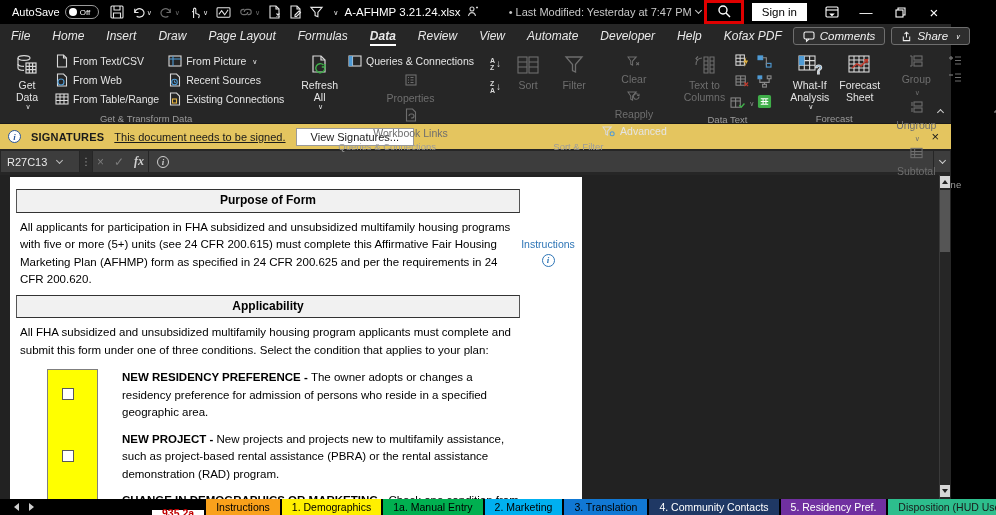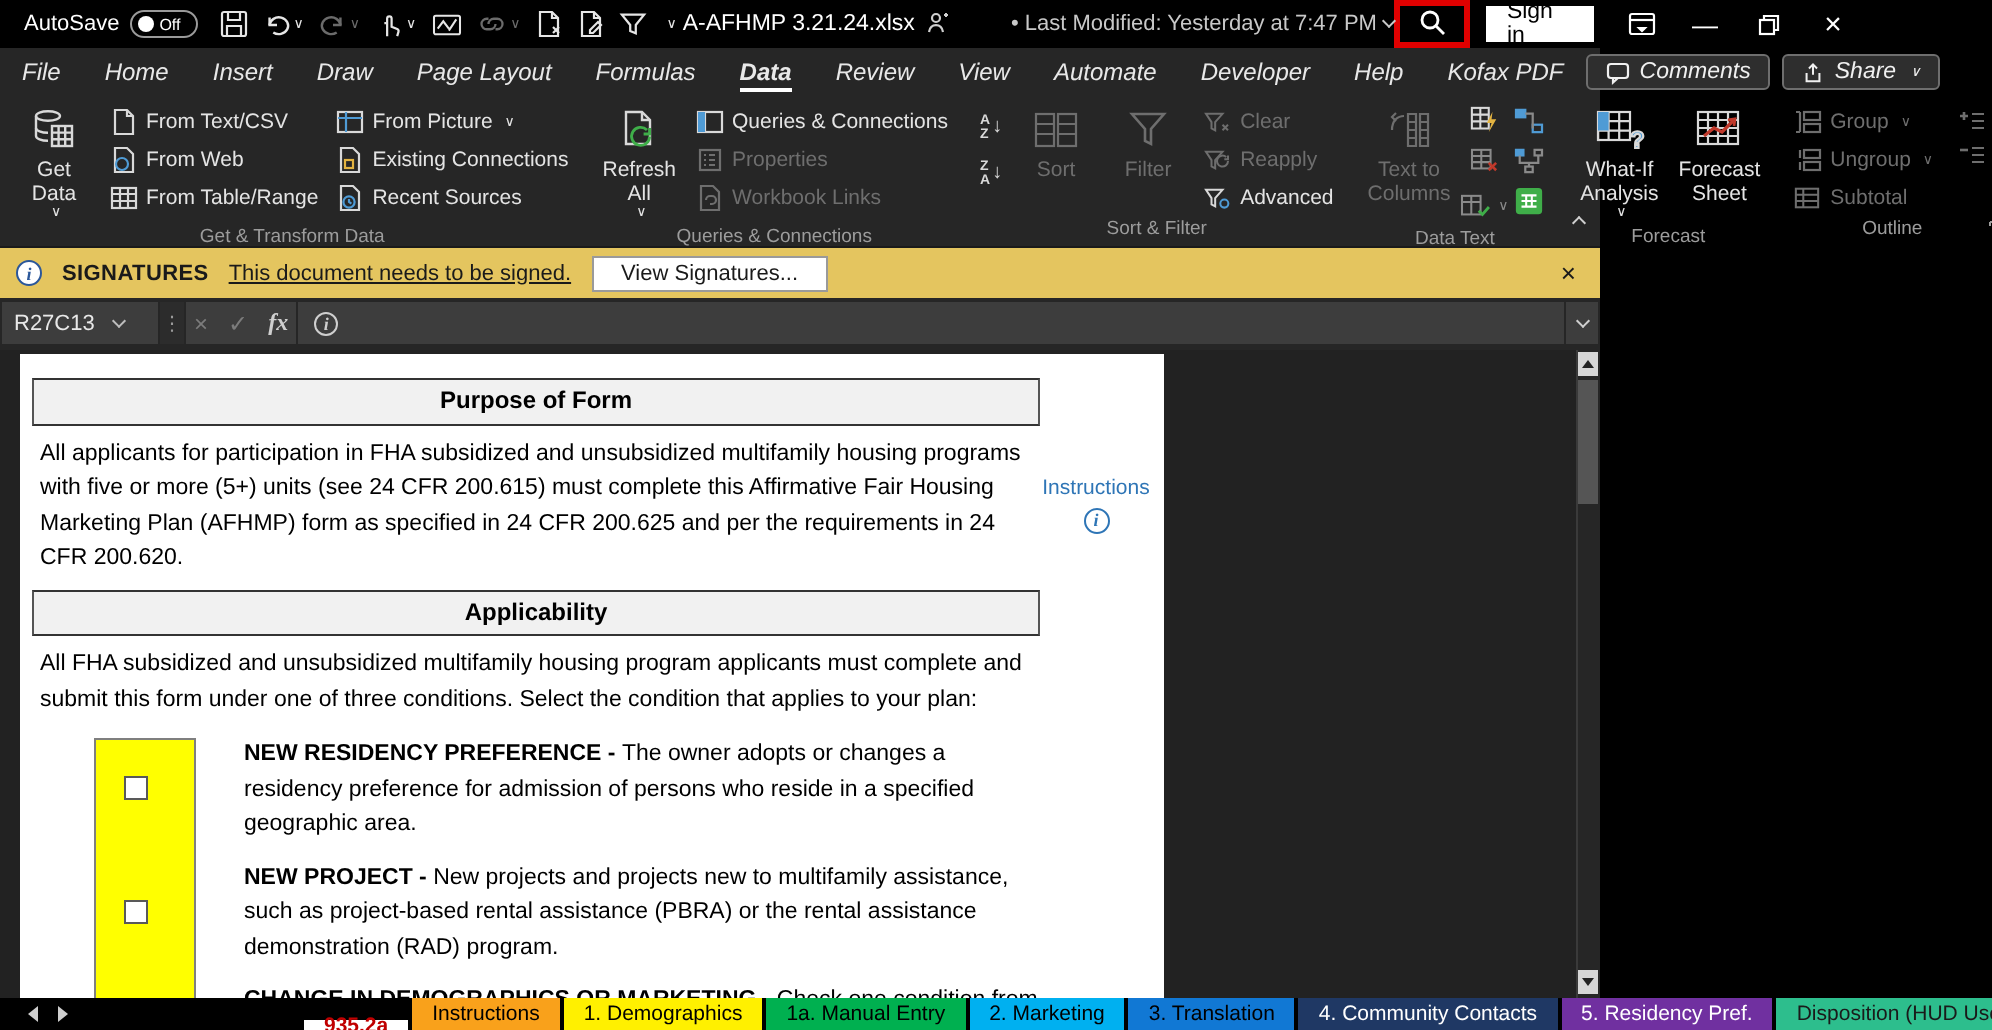--- a/index.html
+++ b/index.html
@@ -1,18 +1,18 @@
 <!DOCTYPE html>
 <html><head>
 <meta charset="utf-8">
 <style>
   * { margin:0; padding:0; box-sizing:border-box; }
   html,body { width:996px; height:515px; overflow:hidden; background:#000;
     font-family:"Liberation Sans", sans-serif; -webkit-font-smoothing:antialiased; }
-  .app { width:800px; height:515px; display:flex; flex-direction:column; background:#262626; }
+  .app { width:951px; height:515px; display:flex; flex-direction:column; background:#262626; }
 
   
   .titlebar { height:24px; background:#000; display:flex; align-items:center; color:#fff; font-size:11px; flex:0 0 auto; }
   .autosave { display:flex; align-items:center; gap:5px; padding:0 8px 0 12px; }
   .toggle-pill { width:34px; height:14px; border:1px solid #9a9a9a; border-radius:8px; display:flex; align-items:center; gap:3px; padding:0 3px; }
   .toggle-knob { width:8px; height:8px; background:#fff; border-radius:50%; }
   .toggle-off { font-size:8px; color:#fff; }
   .qat { display:flex; align-items:center; gap:2px; }
   .qat-btn { display:flex; align-items:center; padding:2px 3px; border-radius:2px; color:#e6e6e6; }
   .qat-btn.disabled { color:#6b6b6b; }
@@ -40,21 +40,21 @@
   .ribbon { height:76px; background:#262626; display:flex; border-bottom:1px solid #1a1a1a; flex:0 0 auto; position:relative; }
   .rgroup { display:flex; flex-direction:column; padding-top:2px; }
   .rgroup-content { flex:1; display:flex; align-items:flex-start; padding:1px 5px 0; gap:2px; }
   .rgroup-label { text-align:center; font-size:9.5px; color:#9c9c9c; padding:1px 4px 3px; white-space:nowrap; }
   .rdivider { width:1px; background:#3d3d3d; margin:4px 0 4px; }
   .bigbtn { display:flex; flex-direction:column; align-items:center; justify-content:flex-start; padding:2px 4px; font-size:10.5px; color:#e4e4e4; text-align:center; line-height:1.15; gap:2px; min-width:44px; }
   .bigbtn .lbl { display:flex; flex-direction:column; align-items:center; }
   .bigbtn.disabled { color:#6e6e6e; }
   .smallcol { display:flex; flex-direction:column; justify-content:flex-start; gap:1px; padding-top:1px; }
   .smallbtn { display:flex; align-items:center; gap:4px; font-size:10.5px; color:#e4e4e4; padding:1.5px 3px; white-space:nowrap; }
-  .smallbtn.disabled { color:#6e6e6e; }
+  .smallbtn.disabled { color:#6e6e6e;flex-direction:column; }
   .icon16 { width:15px; height:15px; display:flex; align-items:center; justify-content:center; flex:0 0 auto; }
   .icon24 { width:26px; height:24px; display:flex; align-items:center; justify-content:center; }
   .sorticon { font-size:7px; line-height:1; font-weight:bold; display:flex; align-items:center; gap:1px; color:#d9d9d9; }
   .sorticon .letters { display:flex; flex-direction:column; }
   .sorticon .arrow { font-size:10px; }
   .minigrid { display:grid; grid-template-columns:22px 22px; grid-auto-rows:20px; align-items:center; justify-items:center; padding-top:2px; }
   .ribbon-collapse { position:absolute; right:8px; bottom:4px; color:#cfcfcf; }
   .dlg-launcher { position:absolute; right:2px; bottom:3px; color:#9c9c9c; font-size:9px; }
 
   
@@ -322,34 +322,34 @@
                   <path d="M1 4h12M5 1v10" stroke="#4f9bd5"></path>
                 </svg>
               </span>
             <span>From Picture</span>
             <span class="mini-chev">∨</span>
           </span>
           <span class="smallbtn">
             <span class="icon16">
                 <svg width="12" height="14" viewBox="0 0 12 14" fill="none" stroke="#d9d9d9" stroke-width="1.1">
                   <path d="M1.5 1h6l3 3v9h-9z"></path>
-                  <rect x="3.5" y="7" width="4" height="4" stroke="#e3b341"></rect>
-                </svg>
-              </span>
-            <span>Existing Connections</span>
+                  <circle cx="5.5" cy="9" r="2.8" stroke="#4f9bd5"></circle>
+                  <path d="M5.5 7.5V9l1.2.8" stroke="#4f9bd5"></path>
+                </svg>
+              </span>
+            <span>Recent Sources</span>
           </span>
           <span class="smallbtn">
             <span class="icon16">
                 <svg width="12" height="14" viewBox="0 0 12 14" fill="none" stroke="#d9d9d9" stroke-width="1.1">
                   <path d="M1.5 1h6l3 3v9h-9z"></path>
-                  <circle cx="5.5" cy="9" r="2.8" stroke="#4f9bd5"></circle>
-                  <path d="M5.5 7.5V9l1.2.8" stroke="#4f9bd5"></path>
-                </svg>
-              </span>
-            <span>Recent Sources</span>
+                  <rect x="3.5" y="7" width="4" height="4" stroke="#e3b341"></rect>
+                </svg>
+              </span>
+            <span>Existing Connections</span>
           </span>
         </div>
       </div>
       <div class="rgroup-label">Get &amp; Transform Data</div>
     </div>
 
     <div class="rdivider"></div>
 
     <div class="rgroup">
       <div class="rgroup-content">

